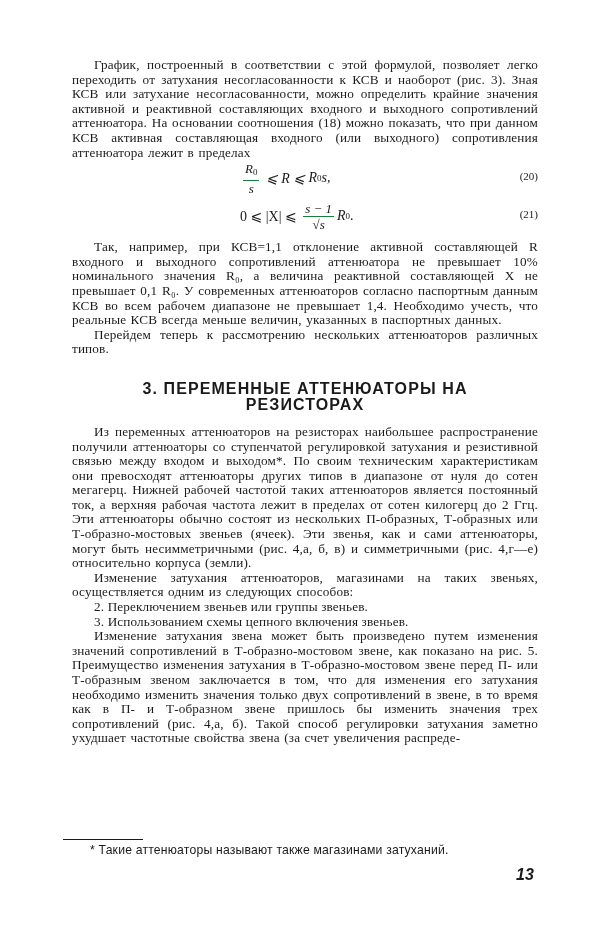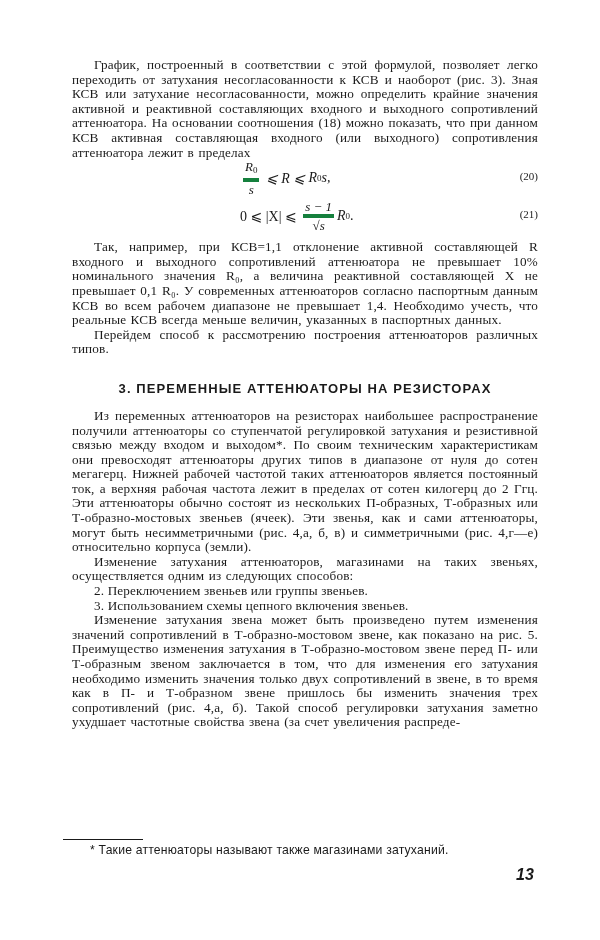--- a/index.html
+++ b/index.html
@@ -12,27 +12,27 @@
     font-size:13.2px; line-height:14.6px; text-align:justify; margin:0;
     letter-spacing:0.15px; word-spacing:1px;
   }
   .indent { text-indent:22px; }
   .eq {
     position:relative; height:36px; font-size:14px; font-style:normal;
   }
   .eq .body { position:absolute; top:0; display:flex; align-items:center; height:36px; }
   .eq .num { position:absolute; right:0; top:10px; font-size:11px; }
   .frac { display:inline-flex; flex-direction:column; align-items:center; margin:0 3px; vertical-align:middle; }
-  .frac .n { border-bottom:4px solid #15803d; padding:0 2px; line-height:15px; font-size:13px; }
+  .frac .n { border-bottom:1px solid #15803d; padding:0 2px; line-height:15px; font-size:13px; }
   .frac .d { line-height:15px; font-size:13px; }
   i { font-style:italic; }
   sub { font-size:9px; vertical-align:-2px; }
   .heading {
     font-family:"Liberation Sans", "DejaVu Sans", sans-serif; font-weight:bold;
-    font-size:13px; letter-spacing:1.1px; text-align:center; margin:16px; line-height:16px;
+    font-size:16px; letter-spacing:1.1px; text-align:center; margin:16px; line-height:16px;
   }
   .list-item { font-size:13.2px; line-height:14.6px; margin:0; padding-left:22px; letter-spacing:0.15px; }
   .fn-rule { position:absolute; left:63px; top:839px; width:80px; height:1px; background:#1a1a1a; }
   .footnote {
     position:absolute; left:90px; top:843px; font-family:"Liberation Sans","DejaVu Sans",sans-serif;
     font-size:12.2px; letter-spacing:0.2px;
   }
   .page-num {
     position:absolute; left:516px; top:866px; font-family:"Liberation Sans","DejaVu Sans",sans-serif;
     font-size:16px; font-weight:bold;font-style:italic;
@@ -67,21 +67,21 @@
         <span class="d"><i>√s</i></span>
       </span>
       <i>R</i>
         <sub>0</sub>
         <span>.</span>
     </div>
     <span class="num">(21)</span>
   </div>
 
   <p class="p indent" style="margin-top:6px;">Так, например, при КСВ=1,1 отклонение активной составляющей R входного и выходного сопротивлений аттенюатора не превышает 10% номинального значения R₀, а величина реактивной составляющей X не превышает 0,1 R₀. У современных аттенюаторов согласно паспортным данным КСВ во всем рабочем диапазоне не превышает 1,4. Необходимо учесть, что реальные КСВ всегда меньше величин, указанных в паспортных данных.</p>
-  <p class="p indent">Перейдем способ к рассмотрению построения аттенюаторов различных типов.</p>
+  <p class="p indent">Перейдем теперь к рассмотрению нескольких аттенюаторов различных типов.</p>
 
   <h2 class="heading" style="margin-top:24px;margin-bottom:12px;">3. ПЕРЕМЕННЫЕ АТТЕНЮАТОРЫ НА РЕЗИСТОРАХ</h2>
 
   <p class="p indent">Из переменных аттенюаторов на резисторах наибольшее распространение получили аттенюаторы со ступенчатой регулировкой затухания и резистивной связью между входом и выходом*. По своим техническим характеристикам они превосходят аттенюаторы других типов в диапазоне от нуля до сотен мегагерц. Нижней рабочей частотой таких аттенюаторов является постоянный ток, а верхняя рабочая частота лежит в пределах от сотен килогерц до 2 Ггц. Эти аттенюаторы обычно состоят из нескольких П-образных, Т-образных или Т-образно-мостовых звеньев (ячеек). Эти звенья, как и сами аттенюаторы, могут быть несимметричными (рис. 4,а, б, в) и симметричными (рис. 4,г—е) относительно корпуса (земли).</p>
   <p class="p indent">Изменение затухания аттенюаторов, магазинами на таких звеньях, осуществляется одним из следующих способов:</p>
   <p class="list-item">2. Переключением звеньев или группы звеньев.</p>
   <p class="list-item">3. Использованием схемы цепного включения звеньев.</p>
   <p class="p indent">Изменение затухания звена может быть произведено путем изменения значений сопротивлений в Т-образно-мостовом звене, как показано на рис. 5. Преимущество изменения затухания в Т-образно-мостовом звене перед П- или Т-образным звеном заключается в том, что для изменения его затухания необходимо изменить значения только двух сопротивлений в звене, в то время как в П- и Т-образном звене пришлось бы изменить значения трех сопротивлений (рис. 4,а, б). Такой способ регулировки затухания заметно ухудшает частотные свойства звена (за счет увеличения распреде-</p>
 </div>
 

